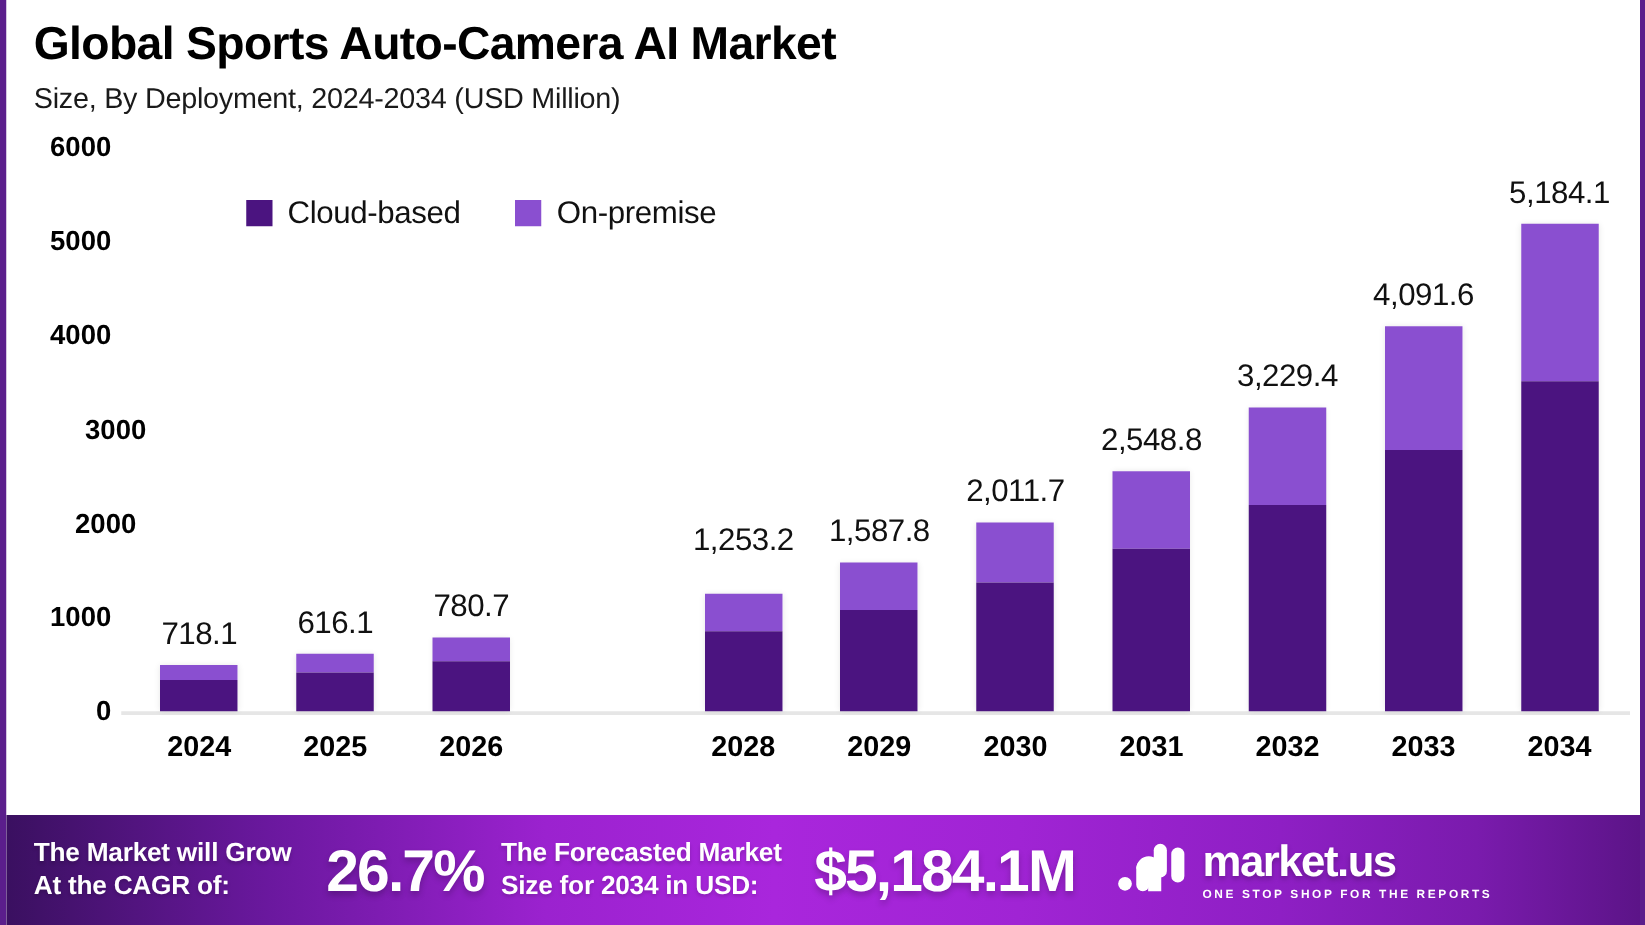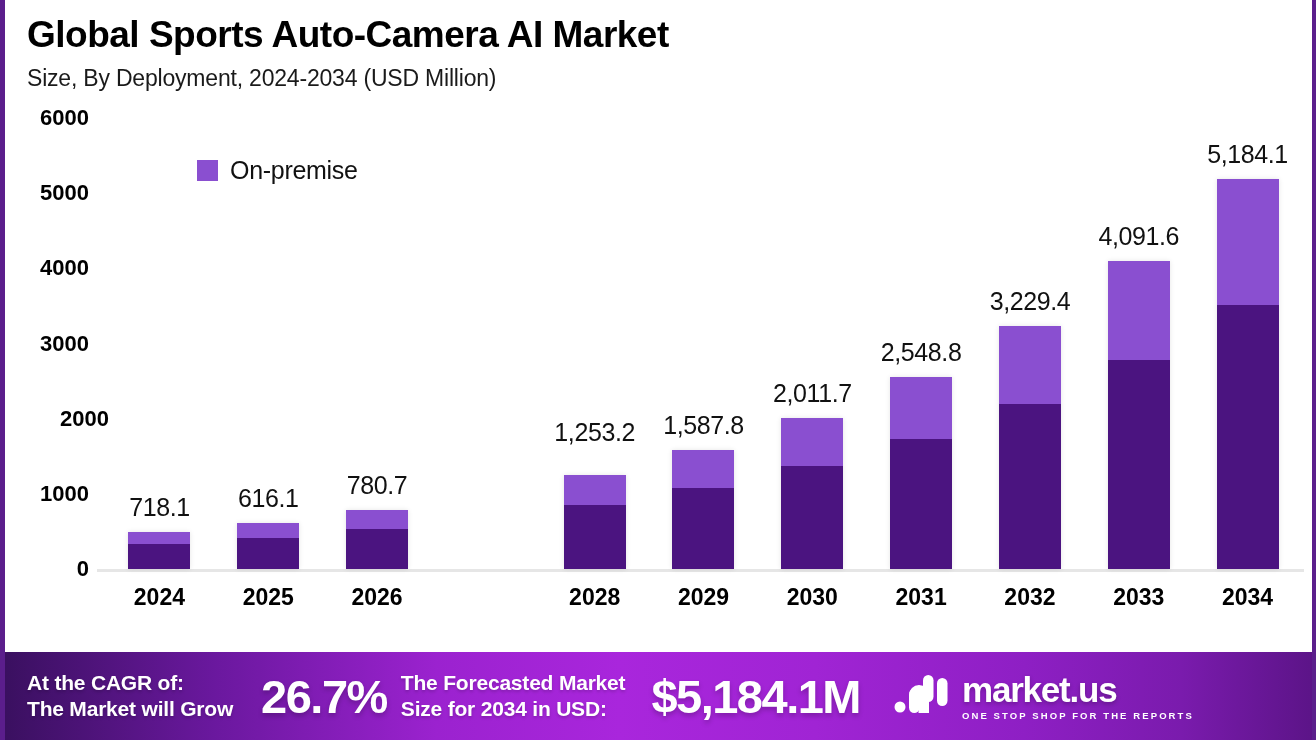--- a/index.html
+++ b/index.html
@@ -211,29 +211,33 @@
     <div id="chart-title">Global Sports Auto-Camera AI Market</div>
     <div id="chart-subtitle">Size, By Deployment, 2024-2034 (USD Million)</div>
   </div>
 
   <div id="plot-wrap">
 
     <div id="yaxis">
         <div class="ytick" style="top: 0px;">6000</div>
         <div class="ytick" style="top: 75.1667px;">5000</div>
         <div class="ytick" style="top: 150.333px;">4000</div>
-        <div class="ytick" style="top: 225.5px;">3000</div>
+        <div class="ytick" style="top: 225.5px; margin-left: 28px;">3000</div>
         <div class="ytick" style="top: 300.667px; margin-left: 20px;">2000</div>
         <div class="ytick" style="top: 375.833px;">1000</div>
         <div class="ytick" style="top: 451px;">0</div>
       </div>
     <div id="axis-line" style="top: 451px;"></div>
 
     <div id="legend">
       <div class="legend-item">
+        <span class="legend-swatch" style="background:#4B1480"></span>
+        <span class="legend-label">Cloud-based</span>
+      </div>
+      <div class="legend-item">
         <span class="legend-swatch" style="background:#8A4FD0"></span>
         <span class="legend-label">On-premise</span>
       </div>
     </div>
 
     <div id="bars">
         <div class="bar-col" style="left: 0px; width: 108.818px;">
           <div class="bar-stack" style="width: 62px; height: 36.5536px; bottom: 67px;">
             <div class="seg-top" style="height: 11.7485px; background: rgb(138, 79, 208);"></div>
             <div class="seg-bottom" style="height: 24.805px; background: rgb(75, 20, 128);"></div>
@@ -312,22 +316,22 @@
           </div>
           <div class="bar-total" style="bottom: 466.672px;">5,184.1</div>
           <div class="xtick" style="bottom: 25px;">2034</div>
         </div>
       </div>
   </div>
 
   <div id="footer">
 
     <div class="f-text" id="cagr-label">
+      <div>The Market will Grow</div>
       <div>At the CAGR of:</div>
-      <div>The Market will Grow</div>
     </div>
 
     <div class="f-big" id="cagr-value">26.7%</div>
 
     <div class="f-text" id="forecast-label">
       <div>The Forecasted Market</div>
       <div>Size for 2034 in USD:</div>
     </div>
 
     <div class="f-big" id="forecast-value">$5,184.1M</div>

